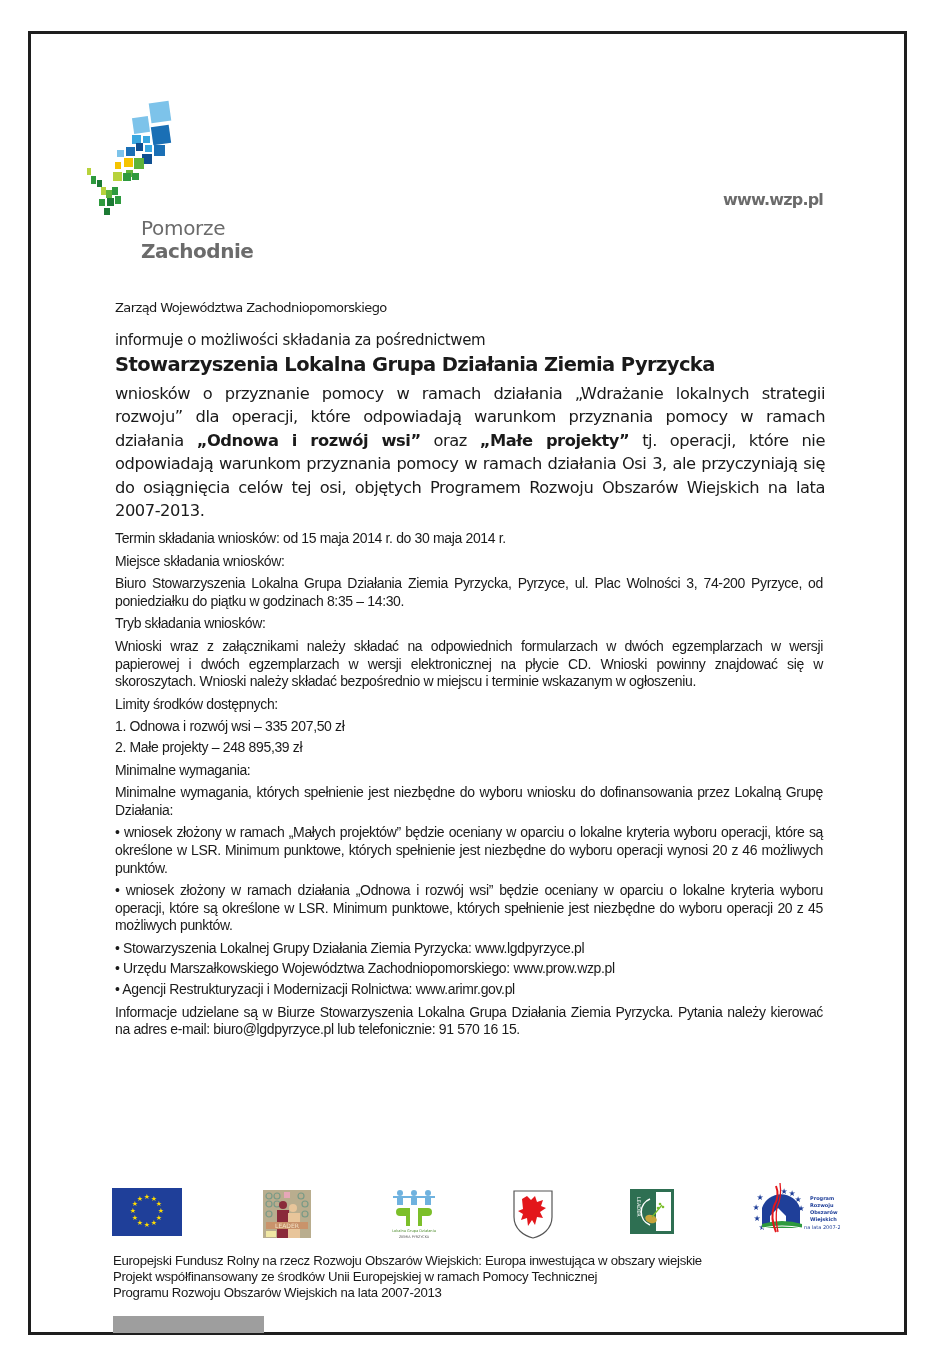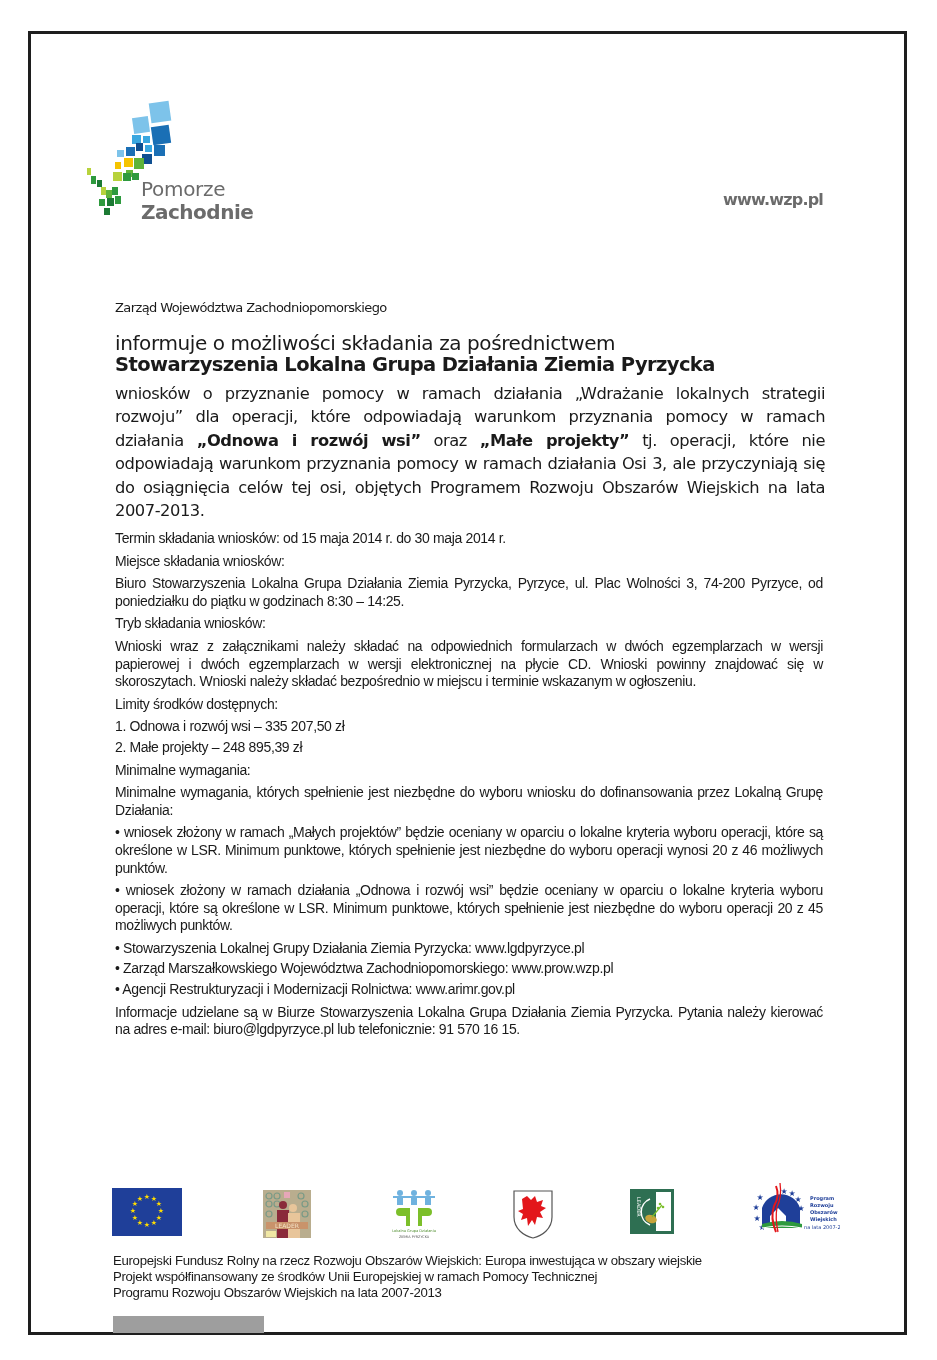--- a/index.html
+++ b/index.html
@@ -7,36 +7,36 @@
     body { position: relative; font-family: "DejaVu Sans", sans-serif; color: #1a1a1a; }
 
     .frame {
       position: absolute; left: 28px; top: 31px; width: 879px; height: 1304px;
       border: 3px solid #1e1e1e;
     }
 
     
     .logo { position: absolute; left: 84px; top: 95px; width: 190px; height: 140px; }
     .logo-text { position: absolute; left: 141px; top: 179px; line-height: 1; }
-    .logo-text .l1 { font-family: "DejaVu Sans", sans-serif; font-size: 20px; color: #6b6b6b; font-weight: normal; letter-spacing: -0.3px; }
+    .logo-text .l1 { font-family: "DejaVu Sans", sans-serif; font-size: 20px; color: #6b6b6b; font-weight: normal; letter-spacing: -0.3px; margin-top: 39px; }
     .logo-text .l2 { font-family: "DejaVu Sans", sans-serif; font-size: 20px; color: #6b6b6b; font-weight: bold; letter-spacing: -0.5px; margin-top: 3px; }
 
     .site-url {
       position: absolute; left: 700px; top: 190px; width: 123px; text-align: right;
       font-family: "DejaVu Sans", sans-serif; font-weight: bold; font-size: 16px; color: #6b6b6b;
       letter-spacing: -0.8px;
     }
 
     .head-title {
       position: absolute; left: 115px; top: 300px;
       font-family: "DejaVu Sans", sans-serif; font-weight: normal; font-size: 13px; color: #1a1a1a; letter-spacing: -0.6px;
     }
     .head-sub {
       position: absolute; left: 115px; top: 331px;
-      font-family: "DejaVu Sans", sans-serif; font-size: 20px; color: #1a1a1a; letter-spacing: -0.4px;
+      font-family: "DejaVu Sans", sans-serif; font-size: 15px; color: #1a1a1a; letter-spacing: -0.4px;
     }
     .head-org {
       position: absolute; left: 115px; top: 353px;
       font-family: "DejaVu Sans", sans-serif; font-weight: bold; font-size: 19.5px; color: #1a1a1a; letter-spacing: -0.6px;
     }
     .intro {
       position: absolute; left: 115px; top: 382px; width: 710px;
       font-family: "DejaVu Sans", sans-serif; font-size: 16.3px; line-height: 23.4px; color: #1a1a1a;
       text-align: justify; letter-spacing: -0.45px;
     }
@@ -116,32 +116,32 @@
 
 <div class="head-title">Zarząd Województwa Zachodniopomorskiego</div>
 <div class="head-sub">informuje o możliwości składania za pośrednictwem</div>
 <div class="head-org">Stowarzyszenia Lokalna Grupa Działania Ziemia Pyrzycka</div>
 
 <div class="intro"><span>wniosków o przyznanie pomocy w ramach działania „Wdrażanie lokalnych strategii rozwoju” dla operacji, które odpowiadają warunkom przyznania pomocy w ramach działania </span><b>„Odnowa i rozwój wsi”</b><span> oraz </span><b>„Małe projekty”</b><span> tj. operacji, które nie odpowiadają warunkom przyznania pomocy w ramach działania Osi 3, ale przyczyniają się do osiągnięcia  celów tej osi, objętych Programem Rozwoju Obszarów Wiejskich na lata 2007-2013.</span></div>
 
 <div class="body">
   <p class="gap">Termin składania wniosków: od 15 maja 2014  r. do 30 maja 2014 r.</p>
   <p class="gap">Miejsce składania wniosków:</p>
-  <p class="gap">Biuro Stowarzyszenia Lokalna Grupa Działania Ziemia Pyrzycka, Pyrzyce, ul. Plac Wolności 3, 74-200 Pyrzyce, od poniedziałku do piątku w godzinach 8:30 – 14:25.</p>
+  <p class="gap">Biuro Stowarzyszenia Lokalna Grupa Działania Ziemia Pyrzycka, Pyrzyce, ul. Plac Wolności 3, 74-200 Pyrzyce, od poniedziałku do piątku w godzinach 8:35 – 14:30.</p>
   <p class="gap">Tryb składania wniosków:</p>
   <p class="gap">Wnioski wraz z załącznikami należy składać na odpowiednich formularzach w dwóch egzemplarzach w wersji papierowej i dwóch egzemplarzach w wersji elektronicznej na płycie CD. Wnioski powinny znajdować się w skoroszytach. Wnioski należy składać bezpośrednio w miejscu i terminie wskazanym w ogłoszeniu.</p>
   <p class="gap">Limity  środków dostępnych:</p>
   <p class="tight">1. Odnowa i rozwój wsi – 335 207,50 zł</p>
   <p class="gap">2. Małe projekty – 248 895,39 zł</p>
   <p class="gap">Minimalne wymagania:</p>
   <p class="gap">Minimalne wymagania, których spełnienie jest niezbędne do wyboru wniosku do dofinansowania przez Lokalną Grupę Działania:</p>
   <p class="gap">• wniosek złożony w ramach „Małych projektów” będzie oceniany w oparciu o lokalne kryteria wyboru operacji, które są określone w LSR. Minimum punktowe,  których spełnienie jest niezbędne do wyboru operacji wynosi 20 z 46 możliwych punktów.</p>
   <p class="gap">• wniosek złożony w ramach działania „Odnowa i rozwój wsi” będzie oceniany w oparciu o lokalne kryteria wyboru operacji, które są określone w LSR. Minimum punktowe,  których spełnienie jest niezbędne do wyboru operacji 20 z 45 możliwych punktów.</p>
   <p class="tight">• Stowarzyszenia Lokalnej Grupy Działania Ziemia Pyrzycka: www.lgdpyrzyce.pl</p>
-  <p class="tight">• Zarząd Marszałkowskiego Województwa Zachodniopomorskiego: www.prow.wzp.pl</p>
+  <p class="tight">• Urzędu Marszałkowskiego Województwa Zachodniopomorskiego: www.prow.wzp.pl</p>
   <p class="gap">• Agencji Restrukturyzacji i Modernizacji Rolnictwa: www.arimr.gov.pl</p>
   <p>Informacje udzielane są w Biurze Stowarzyszenia Lokalna Grupa Działania Ziemia Pyrzycka. Pytania należy kierować na adres e-mail: biuro@lgdpyrzyce.pl lub telefonicznie: 91 570 16 15.</p>
 </div>
 
 <div class="logos">
   <div class="eu-flag">
     <svg width="70" height="48" viewBox="0 0 70 48">
       <rect width="70" height="48" fill="#1f3f99"></rect>
       <g fill="#ffdd00" font-size="7" font-family="DejaVu Sans, sans-serif" text-anchor="middle">
         <text x="35" y="11">★</text>

